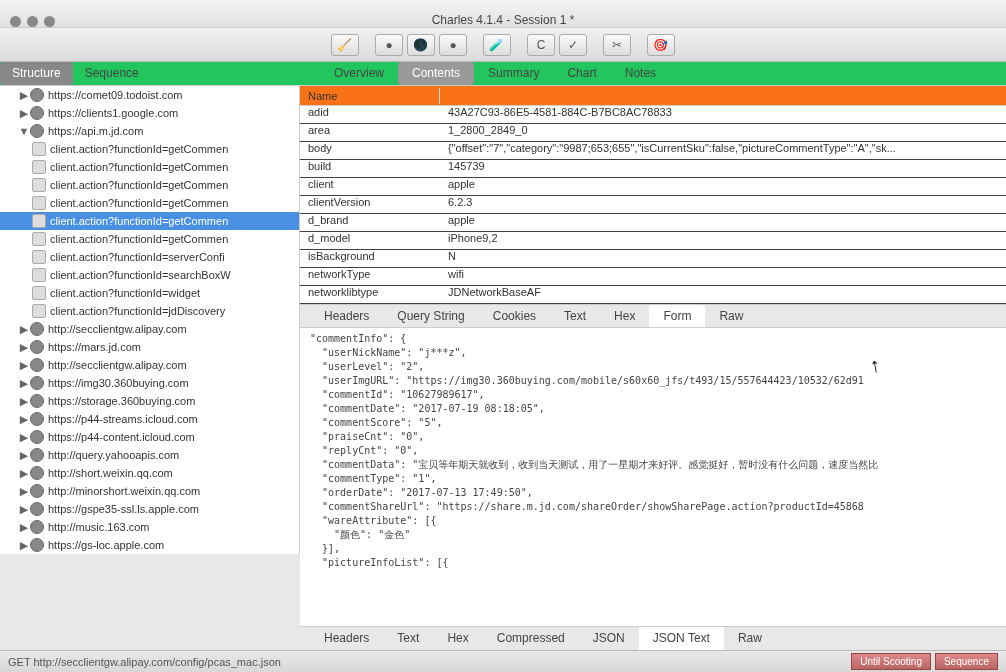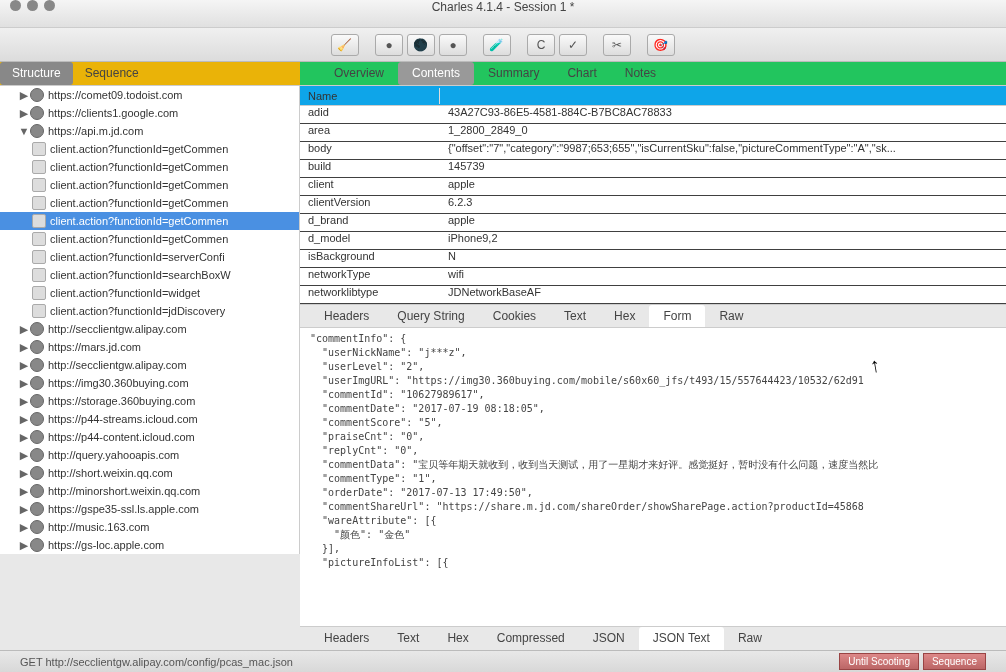--- a/index.html
+++ b/index.html
@@ -1,59 +1,59 @@
 <!DOCTYPE html>
 <html><head>
 <meta charset="utf-8">
 <style>
 *{box-sizing:border-box;margin:0;padding:0;font-family:Helvetica,Arial,sans-serif;font-size:11px}
 body{background:#e8e8e8;color:#333;width:1006px;height:672px;overflow:hidden;display:flex;flex-direction:column}
-.titlebar{height:28px;background:linear-gradient(#f5f5f5,#e0e0e0);display:flex;align-items:flex-start;position:relative;border-bottom:1px solid #ccc}
+.titlebar{height:28px;background:linear-gradient(#f5f5f5,#e0e0e0);display:flex;align-items:flex-end;position:relative;border-bottom:1px solid #ccc}
 .traffic{display:flex;gap:6px;margin-left:10px}
 .traffic span{width:11px;height:11px;border-radius:50%;display:inline-block}
 .tl-close{background:#888}
 .tl-min{background:#888}
 .tl-max{background:#888}
 .title{position:absolute;left:50%;transform:translateX(-50%);font-size:12px;color:#444}
 .toolbar{height:34px;background:linear-gradient(#f0f0f0,#dcdcdc);border-bottom:1px solid #bbb;display:flex;justify-content:center;align-items:center;gap:10px}
 .tb-group{display:flex;gap:4px}
 .tb-btn{width:28px;height:22px;background:linear-gradient(#fafafa,#ddd);border:1px solid #aaa;border-radius:3px;display:flex;align-items:center;justify-content:center;font-size:12px;color:#555}
-.tabbar{height:24px;background:#eab308;display:flex;border-bottom:1px solid #ccc}
+.tabbar{height:24px;background:#22c55e;display:flex;border-bottom:1px solid #ccc}
 .tab{padding:4px 12px;font-size:12px;color:#444;cursor:pointer}
 .tab.active{background:#888;color:#fff;border-radius:3px}
 .main{flex:1;display:flex;overflow:hidden}
 .sidebar{width:300px;background:#fff;border-right:1px solid #ccc;overflow-y:auto}
 .tree-item{display:flex;align-items:center;padding:2px 4px;white-space:nowrap;overflow:hidden}
 .tree-item.sel{background:#4a90e2;color:#fff}
 .tree-toggle{width:12px;text-align:center;color:#666}
 .tree-icon{width:14px;height:14px;border-radius:50%;margin-right:4px;display:inline-block;flex-shrink:0}
 .ico-globe{background:#888;border:1px solid #666}
 .ico-file{background:#ddd;border:1px solid #aaa;border-radius:2px}
 .tree-label{overflow:hidden;text-overflow:ellipsis}
 .indent1{padding-left:18px}
 .indent2{padding-left:32px}
 .content{flex:1;display:flex;flex-direction:column;overflow:hidden}
 .content-tabs{height:24px;background:#22c55e;display:flex;border-bottom:1px solid #ccc;padding-left:20px}
 .ctab{padding:4px 14px;font-size:12px;color:#444;cursor:pointer}
 .ctab.active{background:#999;color:#fff;border-radius:3px}
-.table-head{display:flex;background:#0ea5e9;border-bottom:1px solid #ccc;height:20px;align-items:center}
+.table-head{display:flex;background:#f97316;border-bottom:1px solid #ccc;height:20px;align-items:center}
 .th{padding:2px 8px;border-right:1px solid #ddd}
 .th-name{width:140px}
 .th-val{flex:1}
 .table-body{flex:0 0 auto;background:#fff;overflow-y:auto}
 .tr{display:flex;height:18px;border-bottom:1px solid #404040}
 .td-name{width:140px;padding:0 8px;color:#333}
 .td-val{flex:1;padding:0 8px;color:#333;overflow:hidden;white-space:nowrap}
 .subtabs{height:24px;background:#e8e8e8;display:flex;border-top:1px solid #ccc;border-bottom:1px solid #ccc;padding-left:10px;position:relative}
 .stab{padding:4px 14px;font-size:12px;color:#444;cursor:pointer}
 .stab.active{background:#fff;border-radius:3px 3px 0 0}
 .arrow{position:absolute;left:570px;top:26px;font-size:20px;color:#000;pointer-events:none;transform:rotate(-10deg)}
 .json-view{flex:1;background:#fff;padding:4px 10px;font-family:Menlo,monospace;font-size:10px;line-height:14px;color:#444;overflow:auto;white-space:pre}
 .bottom-tabs{height:24px;background:#e8e8e8;display:flex;border-top:1px solid #ccc;padding-left:10px}
-.statusbar{height:22px;background:linear-gradient(#e8e8e8,#d8d8d8);border-top:1px solid #bbb;display:flex;align-items:center;justify-content:space-between;padding:0 20px;font-size:10px;color:#555}
+.statusbar{height:22px;background:linear-gradient(#e8e8e8,#d8d8d8);border-top:1px solid #bbb;display:flex;align-items:center;justify-content:space-between;padding:0 8px;font-size:10px;color:#555}
 .status-btns{display:flex;gap:4px}
 .sbtn{padding:2px 8px;background:linear-gradient(#d88,#b66);border:1px solid #944;border-radius:0;color:#fff;font-size:10px}
 </style>
 </head>
 <body>
 
 <div class="titlebar">
   <div class="traffic">
     <span class="tl-close"></span>
     <span class="tl-min"></span>

